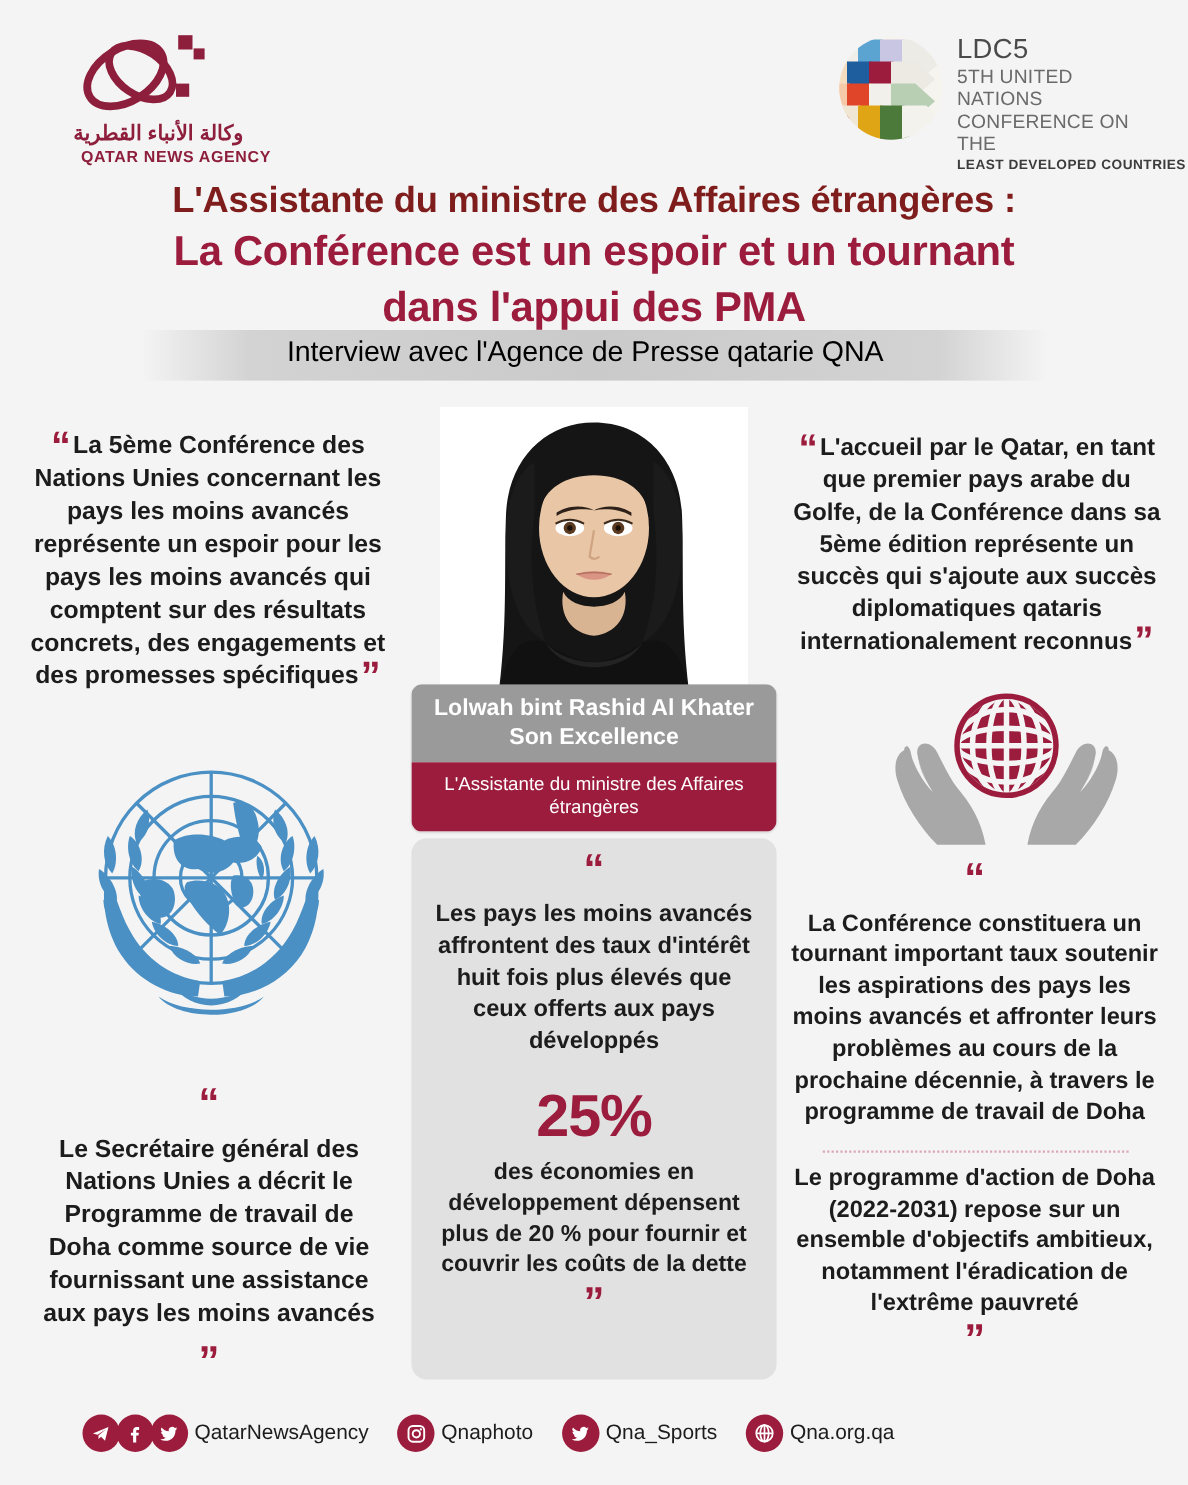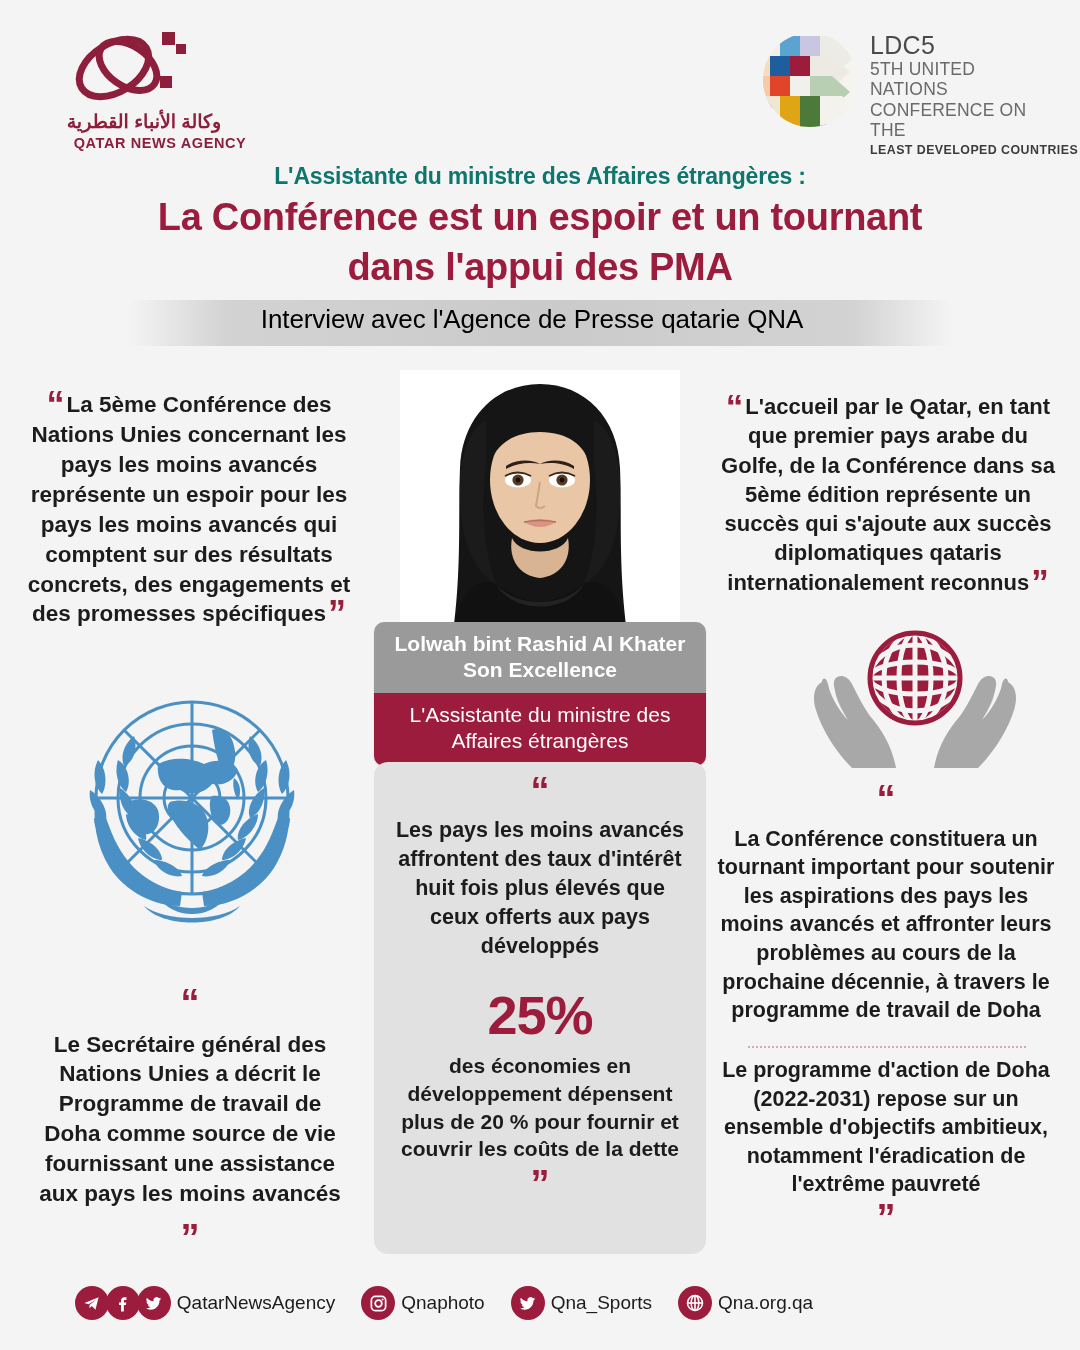--- a/index.html
+++ b/index.html
@@ -108,23 +108,23 @@
 
   
   .headline-wrap {
     position: absolute;
     left: 0;
     top: 162px;
     width: 1080px;
     text-align: center;
   }
   .headline-1 {
-    font-size: 23px;
-    font-weight: bold;
-    color: #0f766e;
+    font-size: 33px;
+    font-weight: bold;
+    color: #7f1d1d;
     line-height: 1.22;
     letter-spacing: -0.2px;
   }
   .headline-2 {
     font-size: 38px;
     font-weight: bold;
     color: #9c1c3d;
     line-height: 1.22;
     letter-spacing: -0.3px;
     margin-top: 4px;
@@ -246,21 +246,21 @@
     color: #ffffff;
     font-size: 21px;
     font-weight: bold;
     text-align: center;
     padding: 9px 10px 9px;
     line-height: 1.26;
   }
   .np-red {
     background: #9c1c3d;
     color: #ffffff;
-    font-size: 21px;
+    font-size: 17px;
     text-align: center;
     padding: 9px 12px 11px;
     line-height: 1.26;
   }
 
   
   .center-panel {
     position: absolute;
     left: 374px;
     top: 762px;
@@ -575,21 +575,21 @@
         <line x1="0" y1="-45" x2="0" y2="45"></line>
         <ellipse rx="16" ry="45"></ellipse>
         <ellipse rx="31" ry="45"></ellipse>
       </g>
       <circle r="45" fill="none" stroke="#9c1c3d" stroke-width="5"></circle>
     </g>
   </svg>
 
   <div class="quote-block quote-br">
     <span class="q-mark-top">“</span>
-    <span>La Conférence constituera un tournant  important pour soutenir les aspirations des pays les moins avancés et affronter leurs problèmes au cours de la prochaine décennie, à travers le programme de travail de Doha</span>
+    <span>La Conférence constituera un tournant  important taux soutenir les aspirations des pays les moins avancés et affronter leurs problèmes au cours de la prochaine décennie, à travers le programme de travail de Doha</span>
   </div>
 
   <div class="doha-divider"></div>
   <div class="doha-note">
     <span>Le programme d'action de Doha (2022-2031) repose sur un ensemble d'objectifs ambitieux, notamment l'éradication de l'extrême pauvreté</span>
     <span class="q-mark-bot">”</span>
   </div>
 
   <div class="quote-block quote-bl">
     <span class="q-mark-top">“</span>

